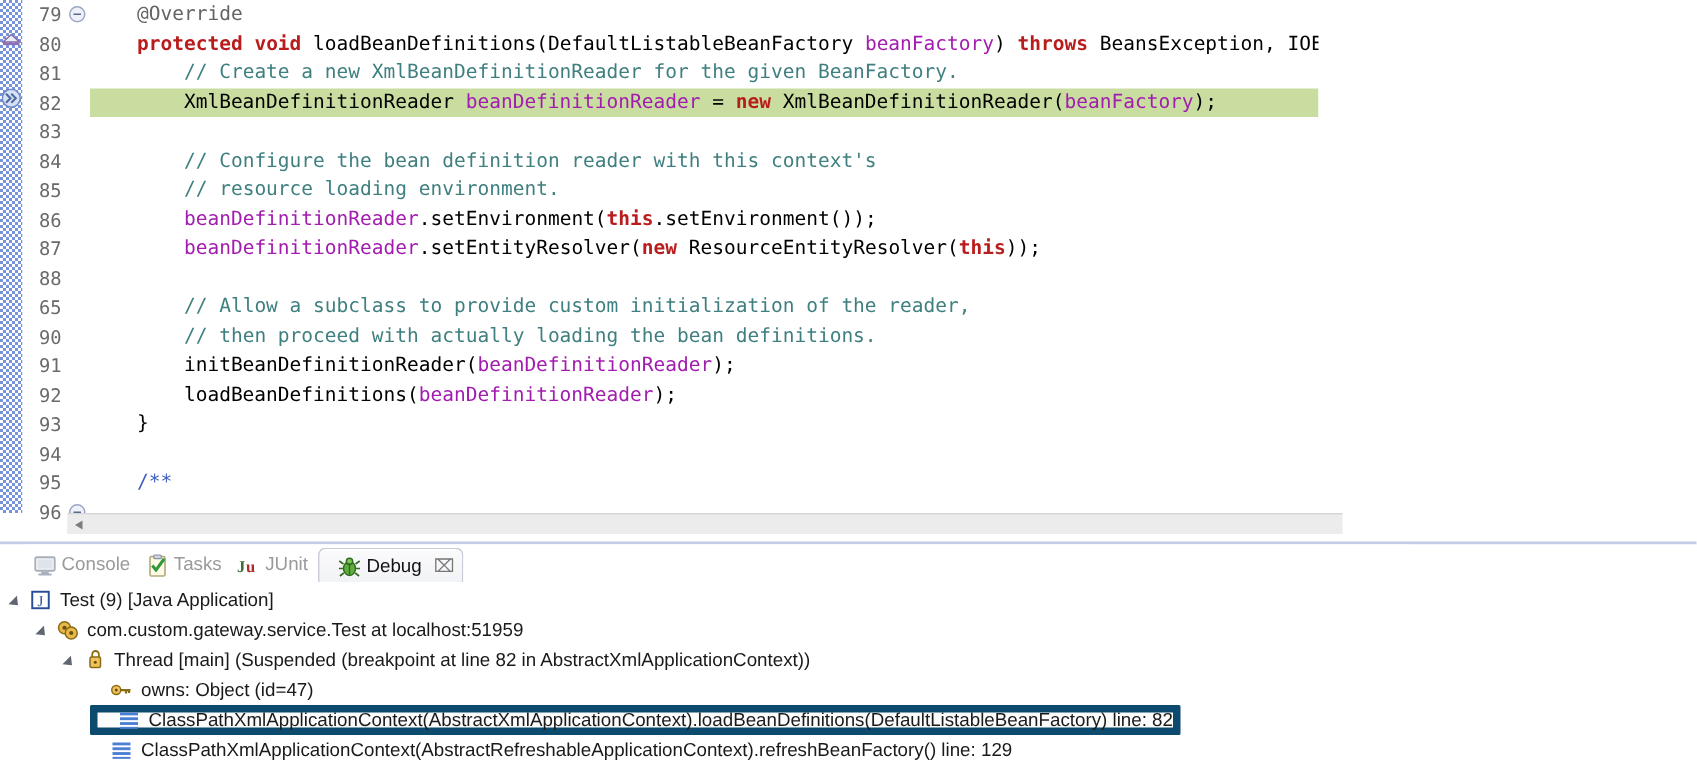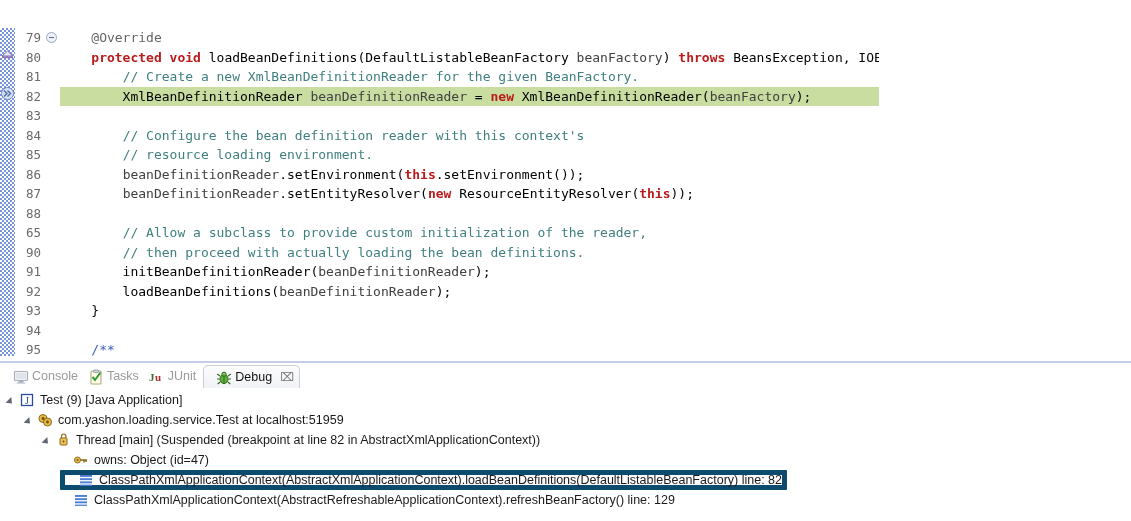--- a/index.html
+++ b/index.html
@@ -6,21 +6,21 @@
   body{
     width:1131px;height:521px;overflow:hidden;
     background:#ffffff;
     font-family:"Liberation Sans", sans-serif;
     -webkit-font-smoothing:antialiased;
   }
 
   
   #editor{
     position:absolute;left:0;top:0;width:895px;height:356px;
-    background:#ffffff;overflow:hidden;margin-top:28px;
+    background:#ffffff;overflow:hidden;
   }
   
   #marker-ruler{
     position:absolute;left:0;top:0;width:15px;height:342px;
     background-color:#ffffff;
     background-image:
       linear-gradient(45deg,#4a6fd0 25%,transparent 25%,transparent 75%,#4a6fd0 75%),
       linear-gradient(45deg,#4a6fd0 25%,transparent 25%,transparent 75%,#4a6fd0 75%);
     background-size:4px 4px;
     background-position:0 0, 2px 2px;
@@ -59,21 +59,21 @@
   }
   .ln{color:#6a6a6a;padding-right:4px;font-size:12.5px;}
   .cl{color:#000000;}
   .cl.hl{background:#c9dda0;}
 
   
   .kw{color:#b91c1c;font-weight:bold;}
   .cmt{color:#3f7f7f;}
   .doc{color:#3f5fbf;}
   .ann{color:#646464;}
-  .lv{color:#404040;}
+  .lv{color:#a21caf;}
 
   
   #hsb{
     position:absolute;left:45px;top:342px;width:1086px;height:14px;
     background:#ececec;border-top:1px solid #d6d6d6;
   }
   #hsb-arrow{
     position:absolute;left:0;top:0;width:15px;height:14px;
     background:#ececec;
   }
@@ -90,21 +90,21 @@
     position:absolute;left:0;top:361px;width:1131px;height:2px;
     background:#c3cde6;
   }
 
   
   #bottom{
     position:absolute;left:0;top:363px;width:1131px;height:158px;
     background:#ffffff;
   }
   #tabbar{
-    position:absolute;left:8px;top:0;width:923px;height:26px;
+    position:absolute;left:17px;top:0;width:923px;height:26px;
     background:#ffffff;
   }
   .tab{
     position:absolute;top:2px;height:22px;display:flex;align-items:center;
     font-size:12.5px;color:#9a9a9a;padding:0 3px;
   }
   .tab .tlabel{margin-left:4px;}
   .tab.active{
     color:#111111;
     background:#ffffff;
@@ -271,21 +271,21 @@
       <div class="row" style="margin-left: 24px;">
         <span class="arrow open"></span>
         <span class="ticon">
           <svg viewBox="0 0 16 16" width="16" height="16" style="display: block;">
             <circle cx="6" cy="6.5" r="4" fill="#e8b84b" stroke="#8a6b16" stroke-width="1"></circle>
             <circle cx="10.5" cy="10" r="4" fill="#e8b84b" stroke="#8a6b16" stroke-width="1"></circle>
             <circle cx="6" cy="6.5" r="1.4" fill="#6b4f0d"></circle>
             <circle cx="10.5" cy="10" r="1.4" fill="#6b4f0d"></circle>
           </svg>
         </span>
-        <span class="tlabel">com.yashon.loading.service.Test at localhost:51959</span>
+        <span class="tlabel">com.custom.gateway.service.Test at localhost:51959</span>
       </div>
       <div class="row" style="margin-left: 42px;">
         <span class="arrow open"></span>
         <span class="ticon">
           <svg viewBox="0 0 16 16" width="16" height="16" style="display: block;">
             <rect x="5" y="6" width="7" height="7" rx="1" fill="#f0c35a" stroke="#8a6b16" stroke-width="1"></rect>
             <path d="M6.5 6 V4.2 a2.2 2.2 0 0 1 4.4 0 V6" fill="none" stroke="#8a6b16" stroke-width="1.2"></path>
             <circle cx="8.5" cy="9.5" r="1" fill="#6b4f0d"></circle>
           </svg>
         </span>

